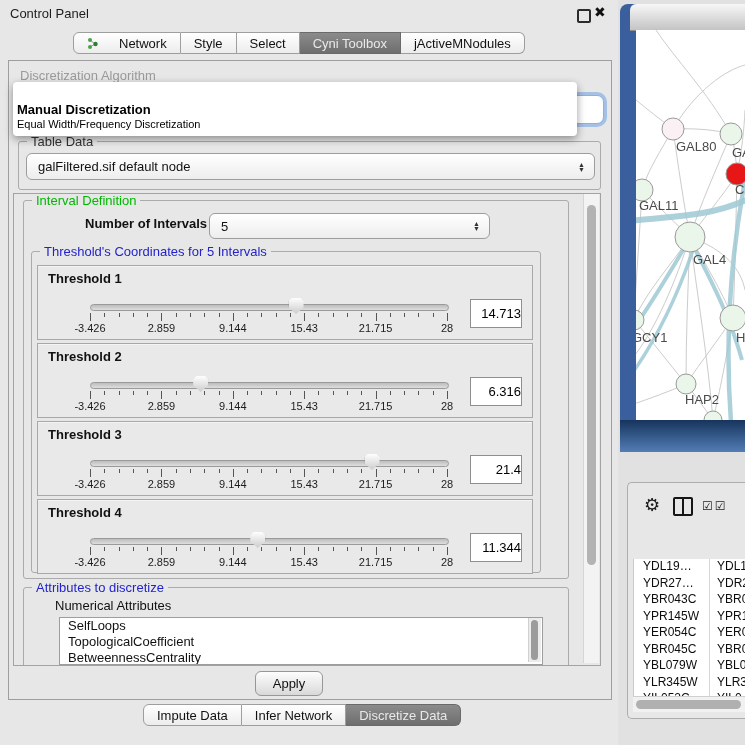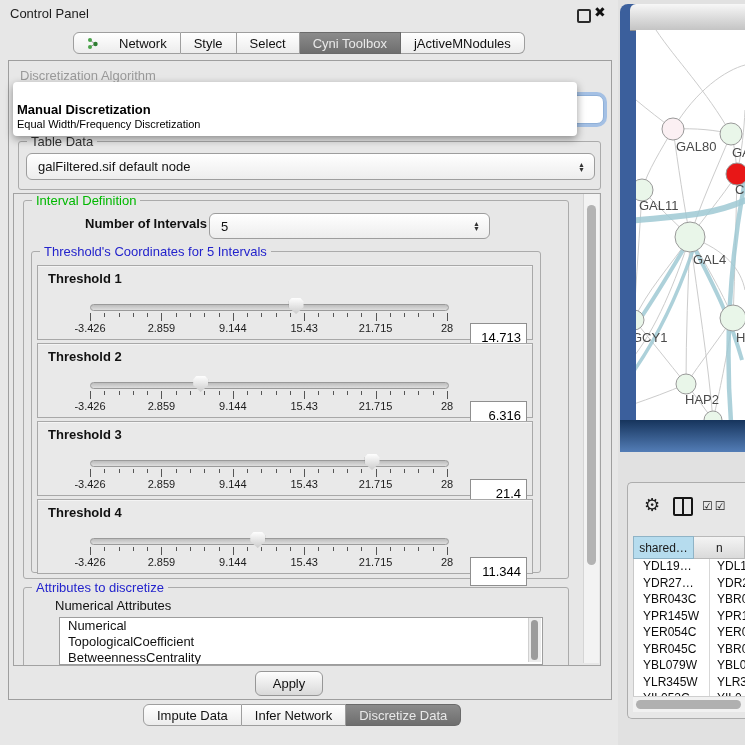--- a/index.html
+++ b/index.html
@@ -64,21 +64,21 @@
              background:linear-gradient(#bdbdbd,#dedede);}
   .thr-handle{position:absolute;top:32px;width:15px;height:16px;background:linear-gradient(#fefefe,#cccccc);
               clip-path:polygon(0% 22%,20% 0%,80% 0%,100% 22%,100% 58%,50% 100%,0% 58%);
               filter:drop-shadow(0 0 1px #777);}
   .thr-ticks{position:absolute;left:52px;top:47px;width:357px;height:10px;}
   .tick{position:absolute;top:0;width:1px;background:#555;}
   .tick.minor{height:4px;} .tick.major{height:8px;}
   .thr-axislabels{position:absolute;left:52px;top:56px;width:357px;height:12px;}
   .axlab{position:absolute;transform:translateX(-50%);font-size:11px;color:#1c1c1c;white-space:nowrap;}
   .thr-value{position:absolute;left:432px;top:33px;width:50px;height:27px;background:#fff;border:1px solid #8f8f8f;
-             font-size:13px;color:#000;text-align:right;padding-right:5px;line-height:27px;margin-top:24px;}
+             font-size:13px;color:#000;text-align:right;line-height:27px;}
 
   #attr-group{left:22px;top:586px;width:544px;height:120px;}
   #attr-title{left:54px;top:597px;font-size:13px;font-weight:normal;color:#111;}
   #attr-list{left:58px;top:616px;width:482px;height:46px;background:#fff;border:1px solid #9d9d9d;overflow:hidden;}
   .attr-item{font-size:13px;color:#111;padding:1px 0 1px 8px;line-height:14px;}
   #attr-scroll{left:527px;top:617px;width:12px;height:44px;background:#ececec;border-left:1px solid #d0d0d0;}
   #attr-thumb{left:529.5px;top:619px;width:7px;height:40px;border-radius:4px;background:#9c9c9c;}
 
   #apply-btn{left:255px;top:671px;width:66px;height:23px;border:1px solid #979797;border-radius:6px;
              background:linear-gradient(#fdfdfd,#d9d9d9);font-size:13px;color:#111;
@@ -354,21 +354,21 @@
             </div>
             <div class="thr-value">11.344</div>
           </div>
         </div>
 
       <div class="abs group" id="attr-group" style="position:absolute;left:9px;top:393px;">
         <span class="group-label lbl-blue">Attributes to discretize</span>
       </div>
       <span class="abs" id="attr-title" style="position:absolute;left:41px;top:404px;">Numerical Attributes</span>
       <div class="abs" id="attr-list" style="position:absolute;left:45px;top:423px;">
-          <div class="attr-item">Numerical</div>
+          <div class="attr-item">SelfLoops</div>
           <div class="attr-item">TopologicalCoefficient</div>
           <div class="attr-item">BetweennessCentrality</div>
         </div>
       <div class="abs" id="attr-scroll" style="position:absolute;left:514px;top:424px;">
         <div id="attr-thumb" style="position:absolute;left:2px;top:2px;"></div>
       </div>
     </div>
 
     <div class="abs" id="vscroll-track">
       <div class="abs" id="vscroll-thumb" style="left:3px;top:11px;"></div>
@@ -450,24 +450,20 @@
         <text x="49" y="374" font-size="13" fill="#4a4a4a" font-family="&quot;Liberation Sans&quot;,sans-serif">HAP2</text>
       </svg>
   </div>
 
   <span class="abs" id="tablepanel-label">Table Panel</span>
 
   <div class="abs" id="table-window"></div>
   <span class="abs" id="tbl-gear">⚙</span>
   <span class="abs" id="tbl-split"></span>
   <span class="abs" id="tbl-checks">☑☑</span>
-  <div class="abs" id="tbl-header">
-    <div class="th1">shared…</div>
-    <div class="th2">n</div>
-  </div>
   <div class="abs" id="tbl-body">
       <div class="trow">
         <div class="td1">YDL19…</div>
         <div class="td2">YDL1</div>
       </div>
       <div class="trow">
         <div class="td1">YDR27…</div>
         <div class="td2">YDR2</div>
       </div>
       <div class="trow">

